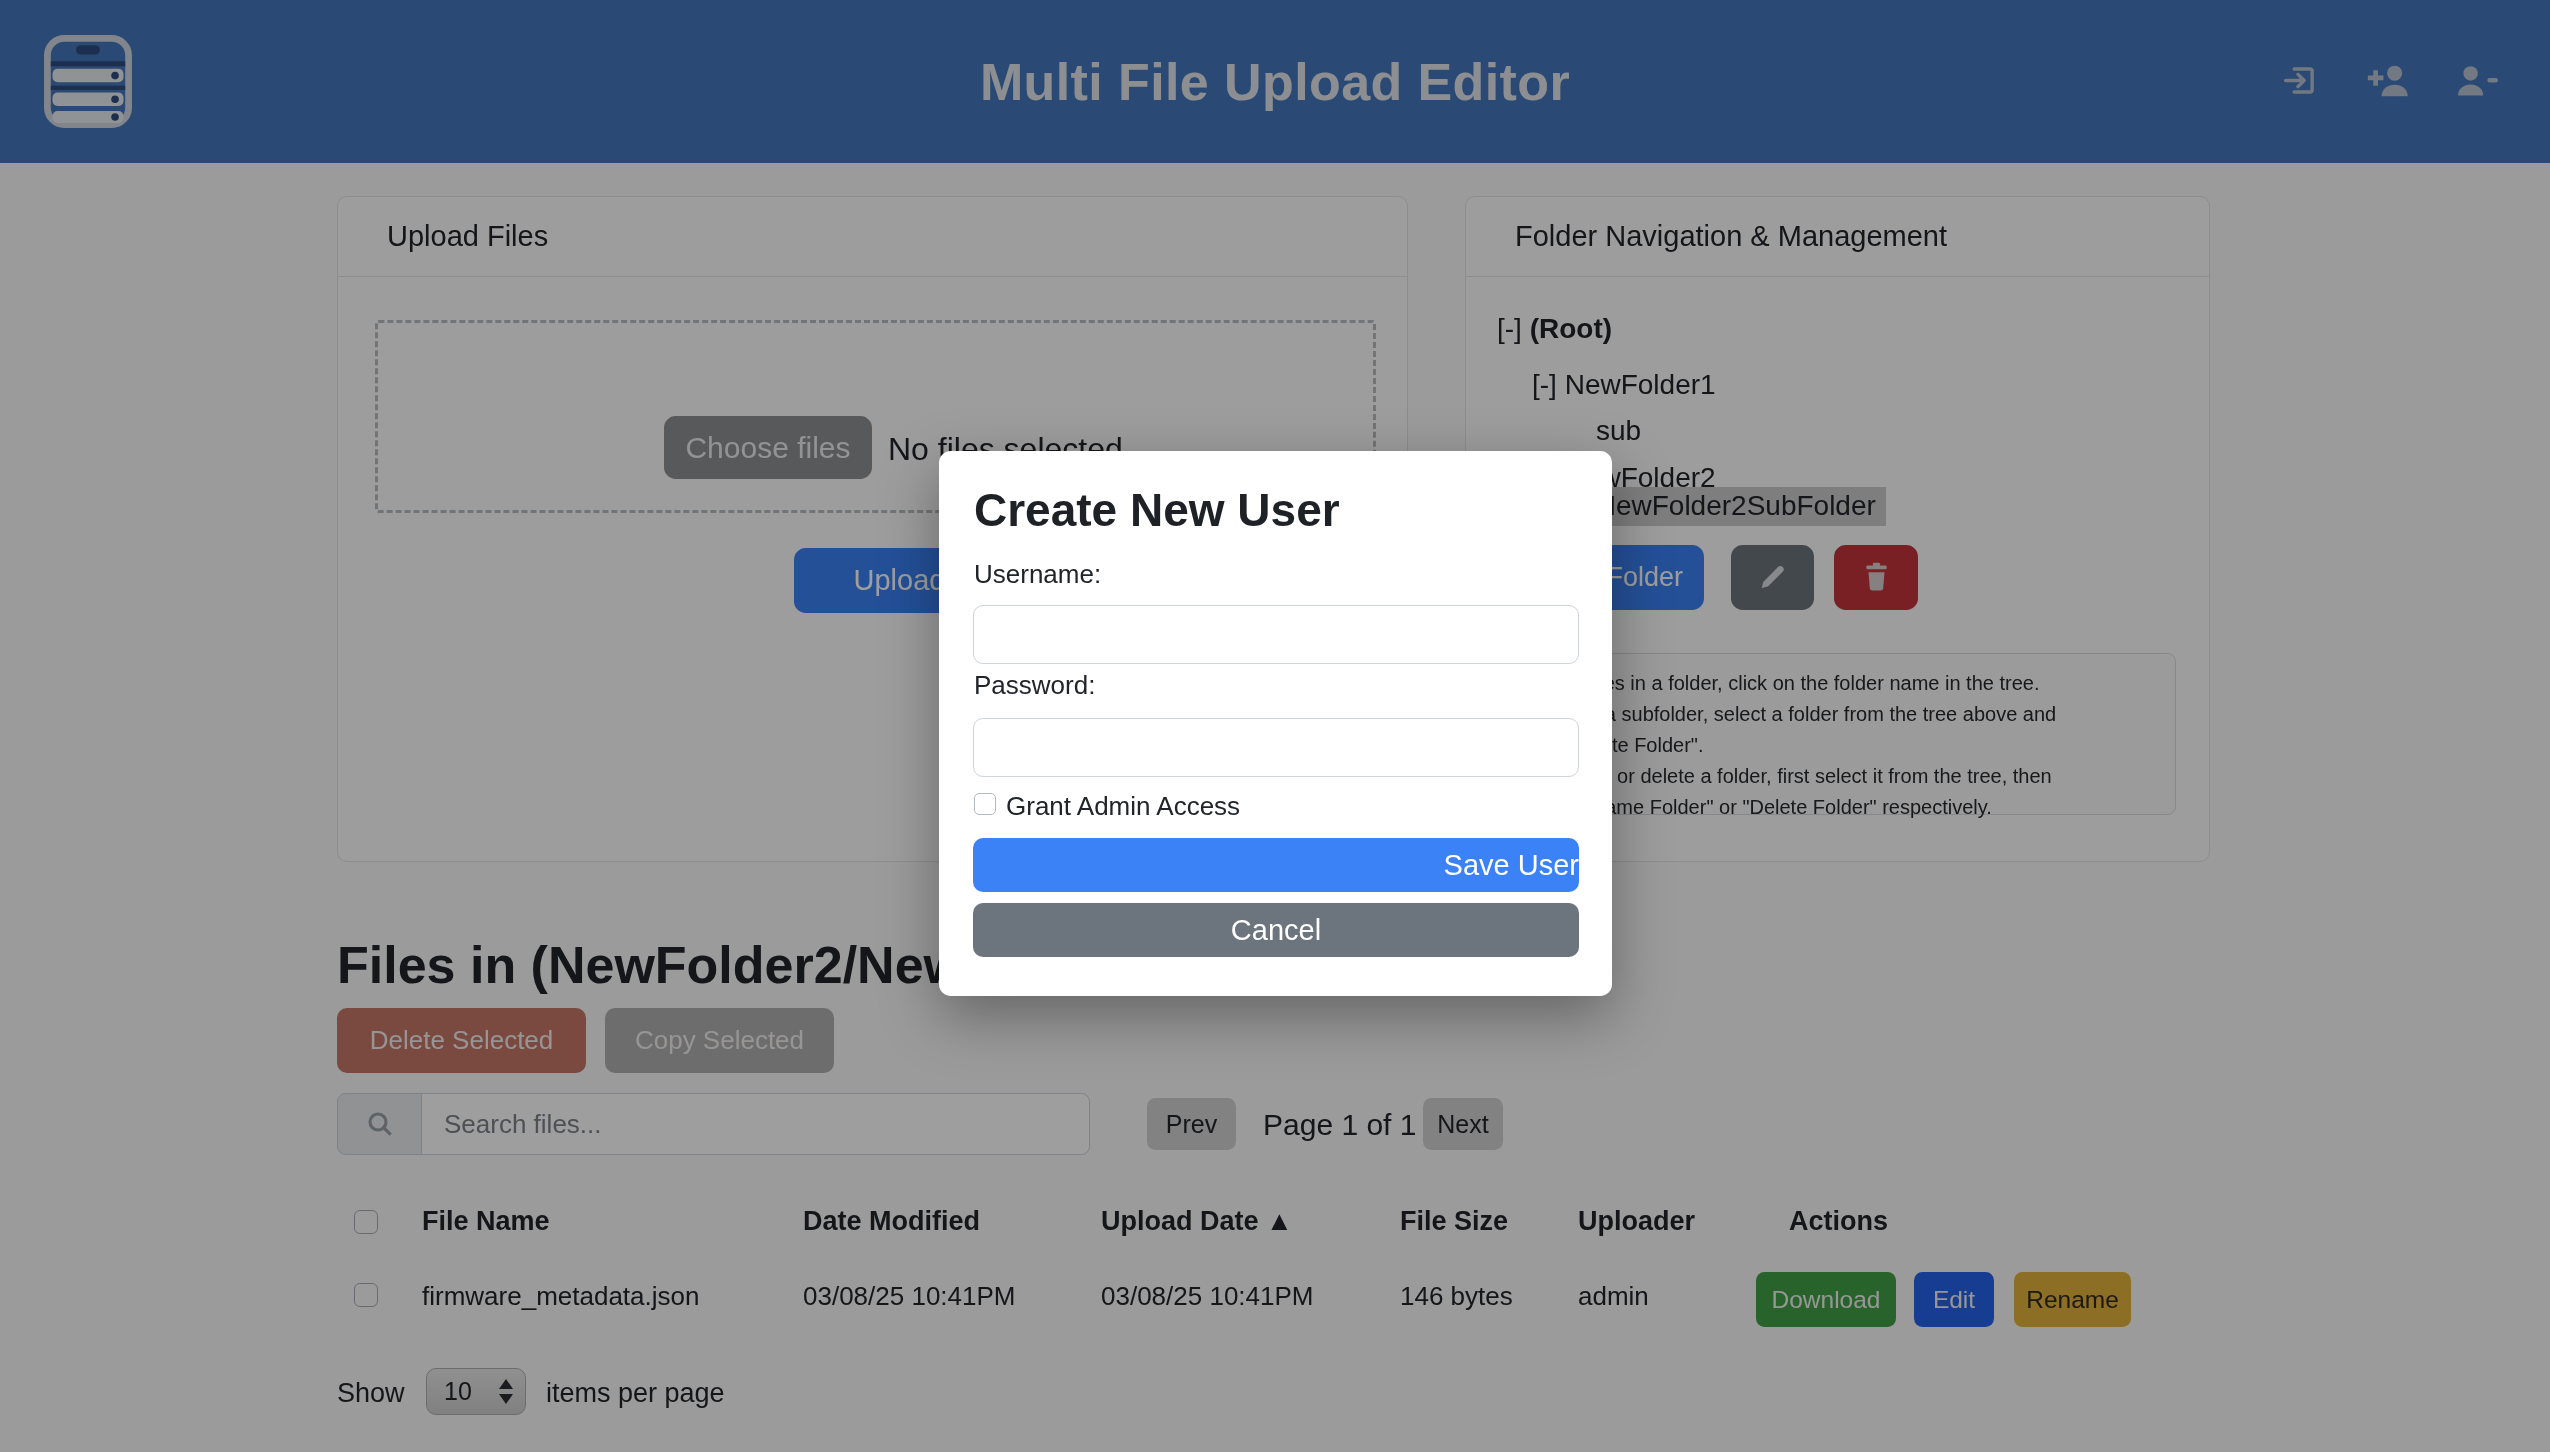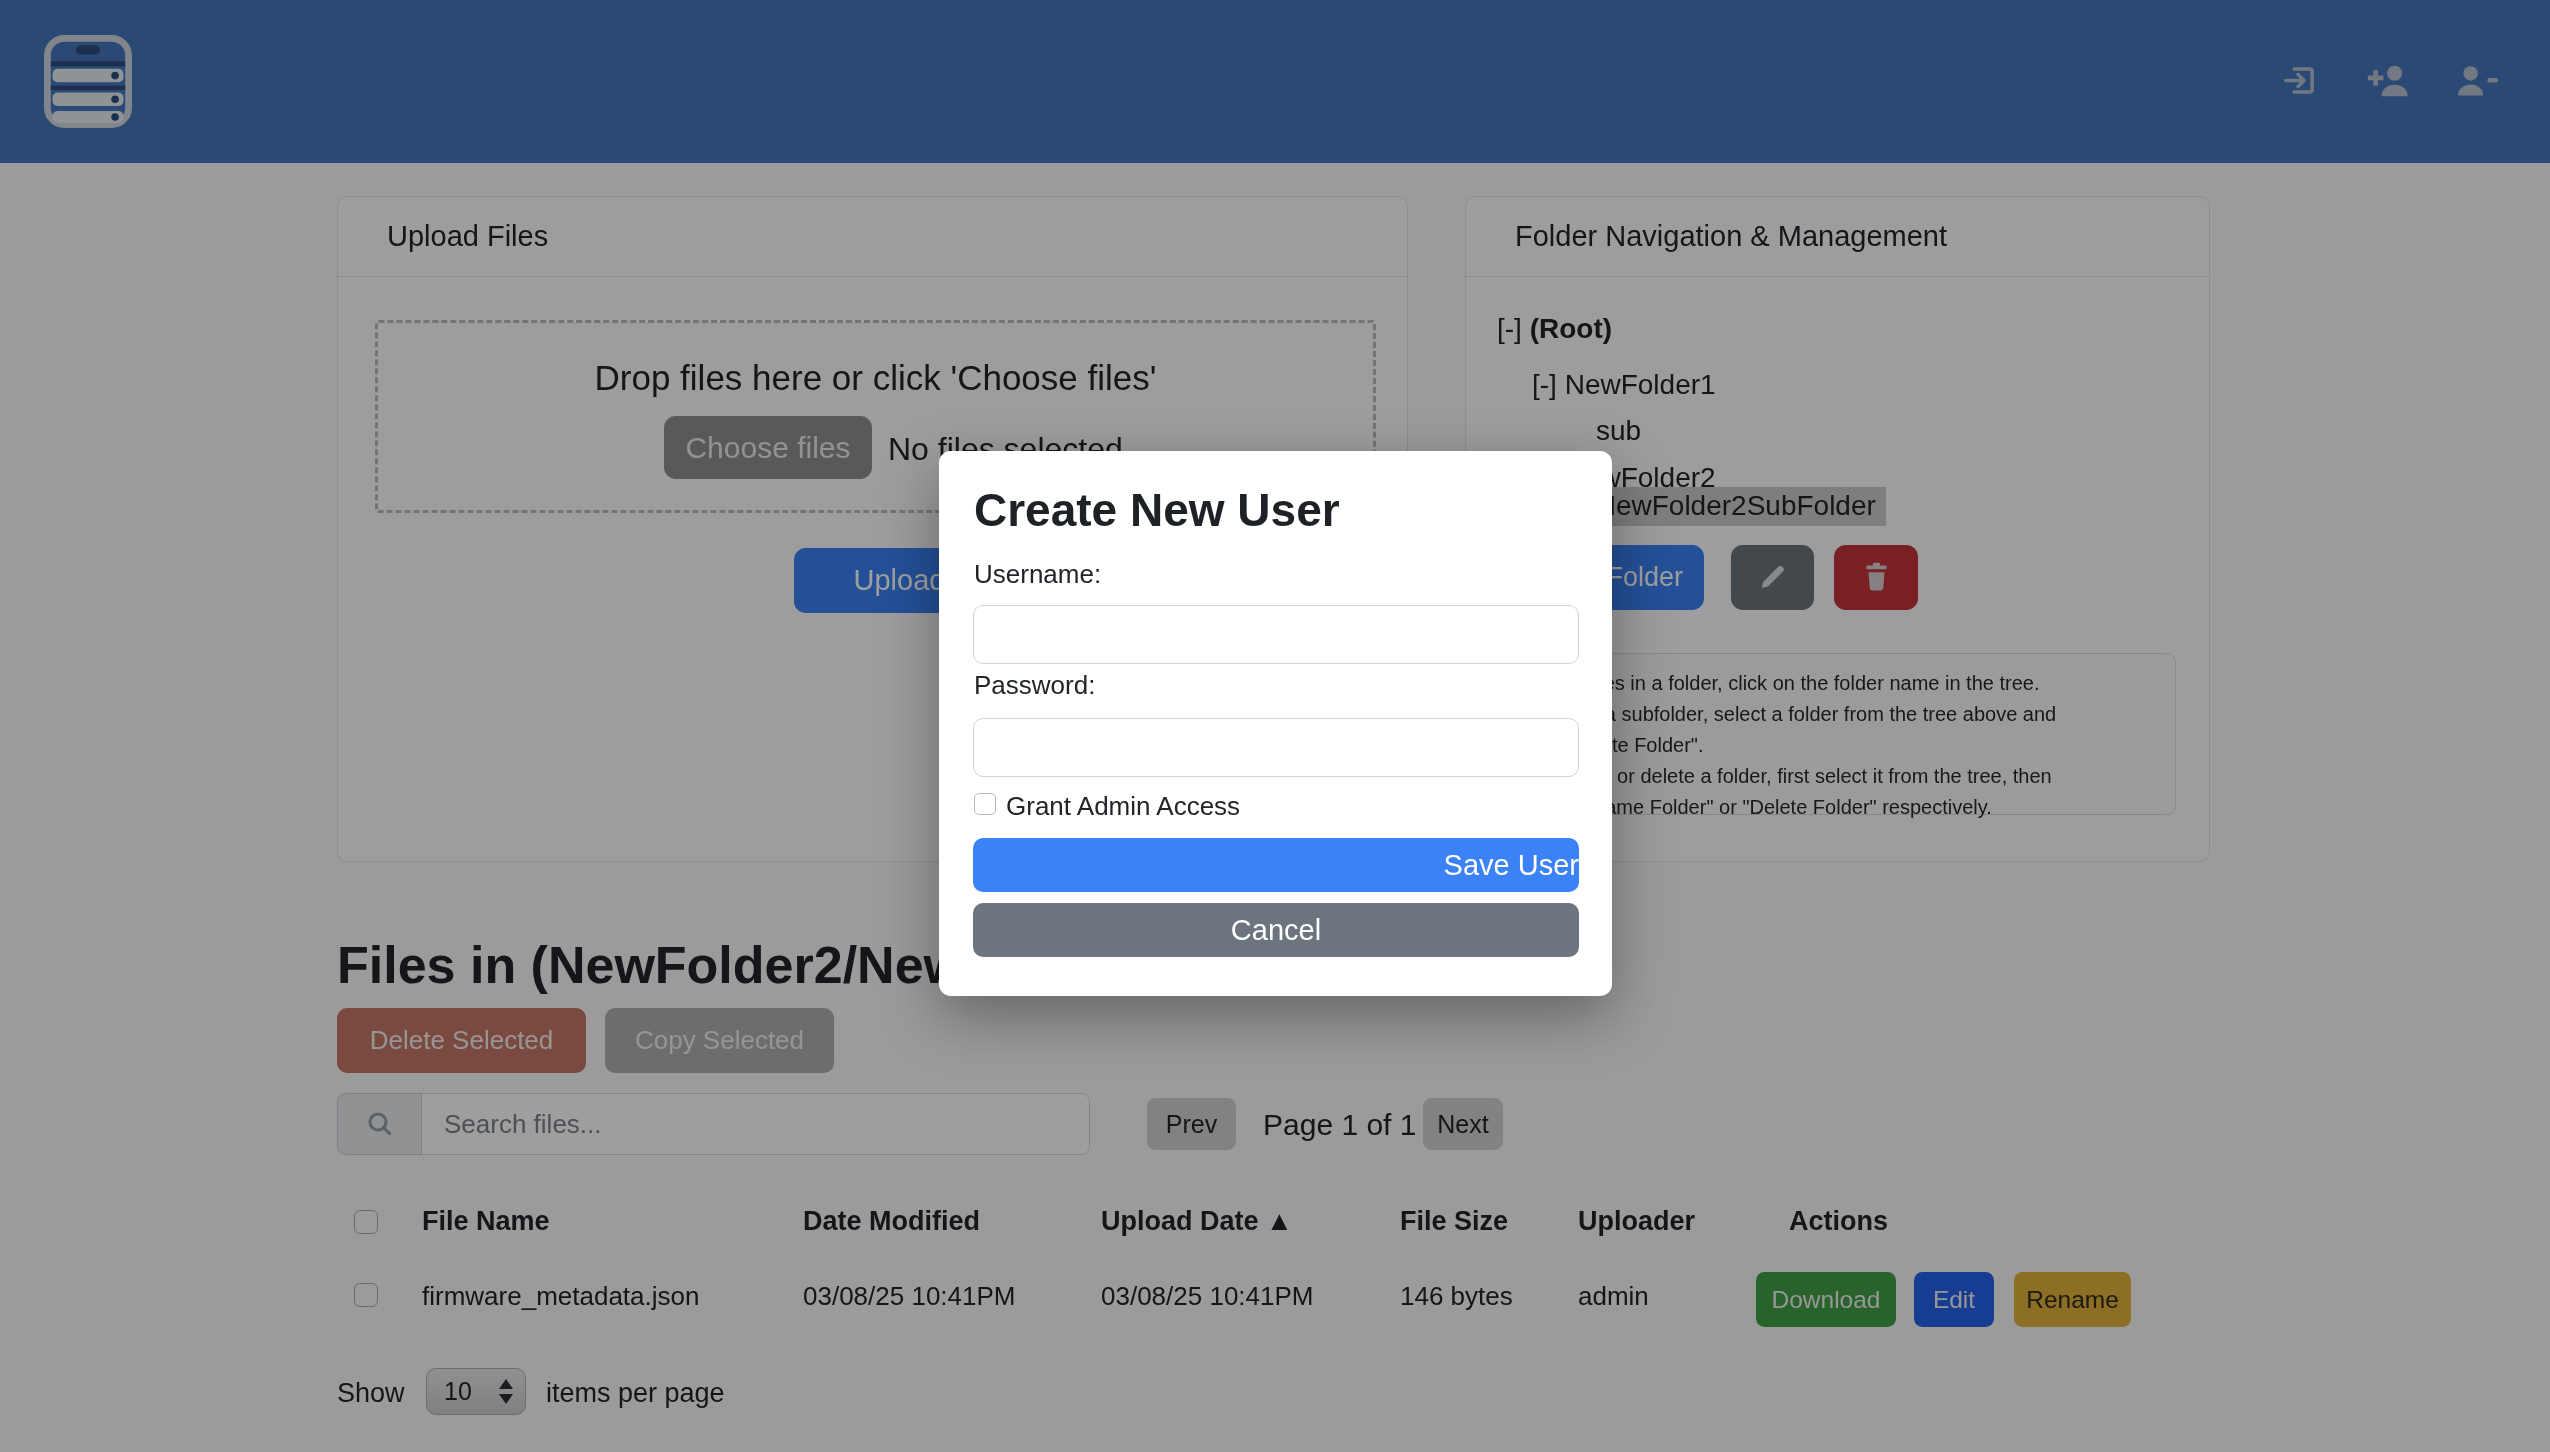--- a/index.html
+++ b/index.html
@@ -106,20 +106,21 @@
     <rect x="38" y="12" width="28" height="11" rx="5" fill="#2F4D7F"></rect>
     <rect x="8" y="31" width="88" height="6" fill="#2F4D7F"></rect>
     <rect x="10" y="40" width="84" height="16" rx="6" fill="#E9EDF2"></rect>
     <circle cx="84" cy="48" r="4.5" fill="#2F4D7F"></circle>
     <rect x="8" y="60" width="88" height="5" fill="#2F4D7F"></rect>
     <rect x="10" y="68" width="84" height="16" rx="6" fill="#E9EDF2"></rect>
     <circle cx="84" cy="76" r="4.5" fill="#2F4D7F"></circle>
     <rect x="10" y="90" width="84" height="14" rx="6" fill="#E9EDF2"></rect>
     <circle cx="84" cy="97" r="4.5" fill="#2F4D7F"></circle>
   </svg>
+  <div class="abs app-title">Multi File Upload Editor</div>
 
   <div class="abs hicon" style="left:2278px; width:42px;">
     <svg width="37" height="37" viewBox="0 0 24 24" fill="none" stroke="#B9C4D4" stroke-width="2.2" stroke-linecap="round" stroke-linejoin="round">
       <path d="M8.5 4.5 H19 a1.2 1.2 0 0 1 1.2 1.2 V18.3 a1.2 1.2 0 0 1 -1.2 1.2 H8.5"></path>
       <path d="M3 12 h11.5 M11 8 l4 4 -4 4"></path>
     </svg>
   </div>
   <div class="abs hicon" style="left:2362px; width:52px;">
     <svg width="49" height="39" viewBox="0 0 28 22" fill="#B9C4D4">
       <circle cx="17.5" cy="6.8" r="4.3"></circle>
@@ -131,21 +132,20 @@
     <svg width="47" height="39" viewBox="0 0 28 22" fill="#B9C4D4">
       <circle cx="10.5" cy="6.8" r="4.3"></circle>
       <path d="M3 20 c0-4.2 3.5-6.6 7.5-6.6 s7.5 2.4 7.5 6.6 z"></path>
       <rect x="20.5" y="9.5" width="6.3" height="2.7" rx="1.2"></rect>
     </svg>
   </div>
 
   <div class="abs card upload-card">
     <div class="card-head">Upload Files</div>
     <div class="abs dropzone">
-      <div class="abs drop-text">Drop files here or click 'Choose files'</div>
       <button class="abs choose-btn">Choose files</button>
       <div class="abs nofiles">No files selected</div>
     </div>
     <button class="abs upload-btn">Upload</button>
   </div>
 
   <div class="abs card folder-card">
     <div class="card-head">Folder Navigation &amp; Management</div>
 
     <div class="abs tree-item" style="left:31px; top:116px;">

